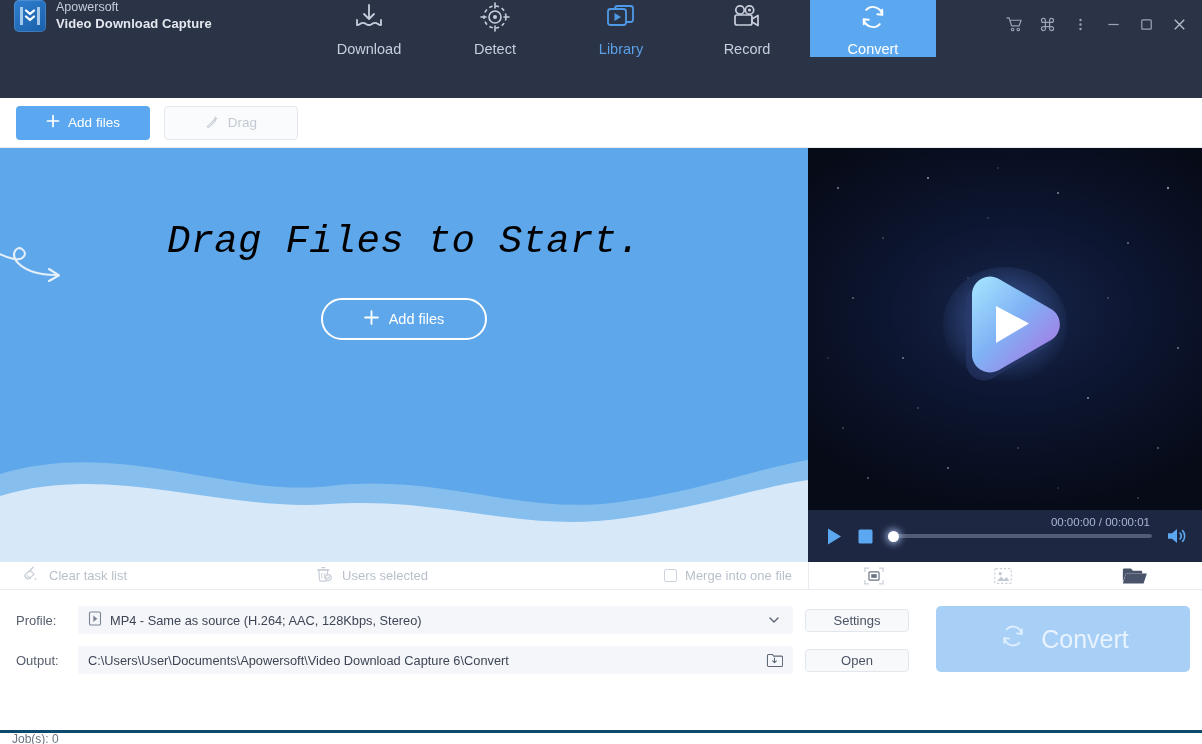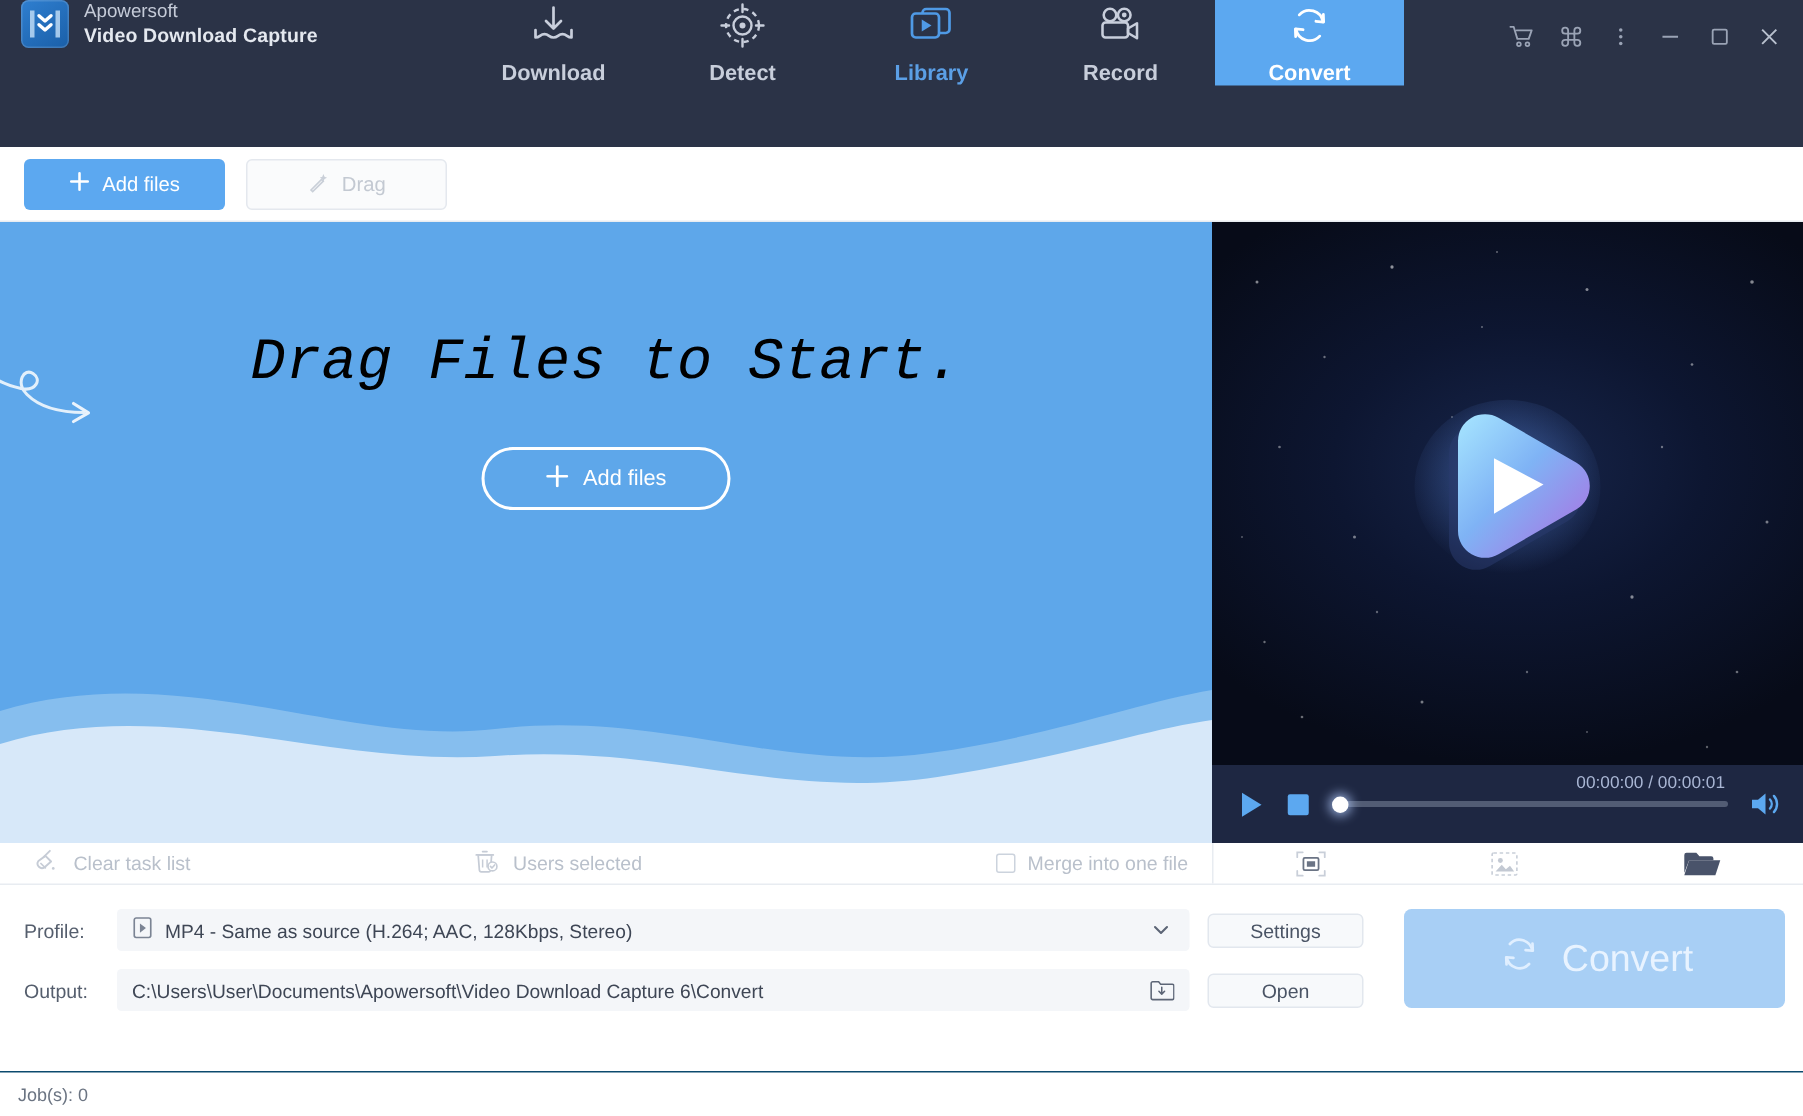--- a/index.html
+++ b/index.html
@@ -41,21 +41,20 @@
     display: flex; align-items: stretch;
     margin-left: 6px;
   }
   .nav-item {
     width: 126px;
     display: flex; flex-direction: column;
     align-items: center; justify-content: center;
     gap: 7px;
     cursor: pointer;
     color: #c8cedb;
-    font-weight: bold;
   }
   .nav-item .nav-label { font-size: 14.5px; }
   .nav-item.active-blue { background: #5ca8f0; color: #ffffff; }
   .nav-item.lib .nav-label { color: #5b9fe6; }
   .nav-icon { height: 34px; display:flex; align-items:center; justify-content:center; }
 
   .winctl {
     position: absolute; right: 8px; top: 10px;
     display: flex; align-items: center; gap: 3px;
   }
@@ -200,22 +199,22 @@
     width: 254px; height: 66px;
     background: #a8cff5; border: none; border-radius: 5px;
     color: #e8f3ff; font-size: 25px; cursor: default;
     display: flex; align-items: center; justify-content: center; gap: 12px;
     font-family: inherit;
   }
 
   
   .statusbar {
     position: absolute; left: 0; bottom: 0;
-    width: 1202px; height: 30px;
-    border-top: 1px solid #0c4a6e; background: #fff;
+    width: 1202px; height: 14px;
+    border-top: 3px solid #0c4a6e; background: #fff;
     display: flex; align-items: center; padding-left: 12px;
   }
   .status-text { font-size: 12px; color: #6b7482; }
 </style>
 </head>
 <body>
 
 <div class="titlebar">
 
   <div class="brand">

